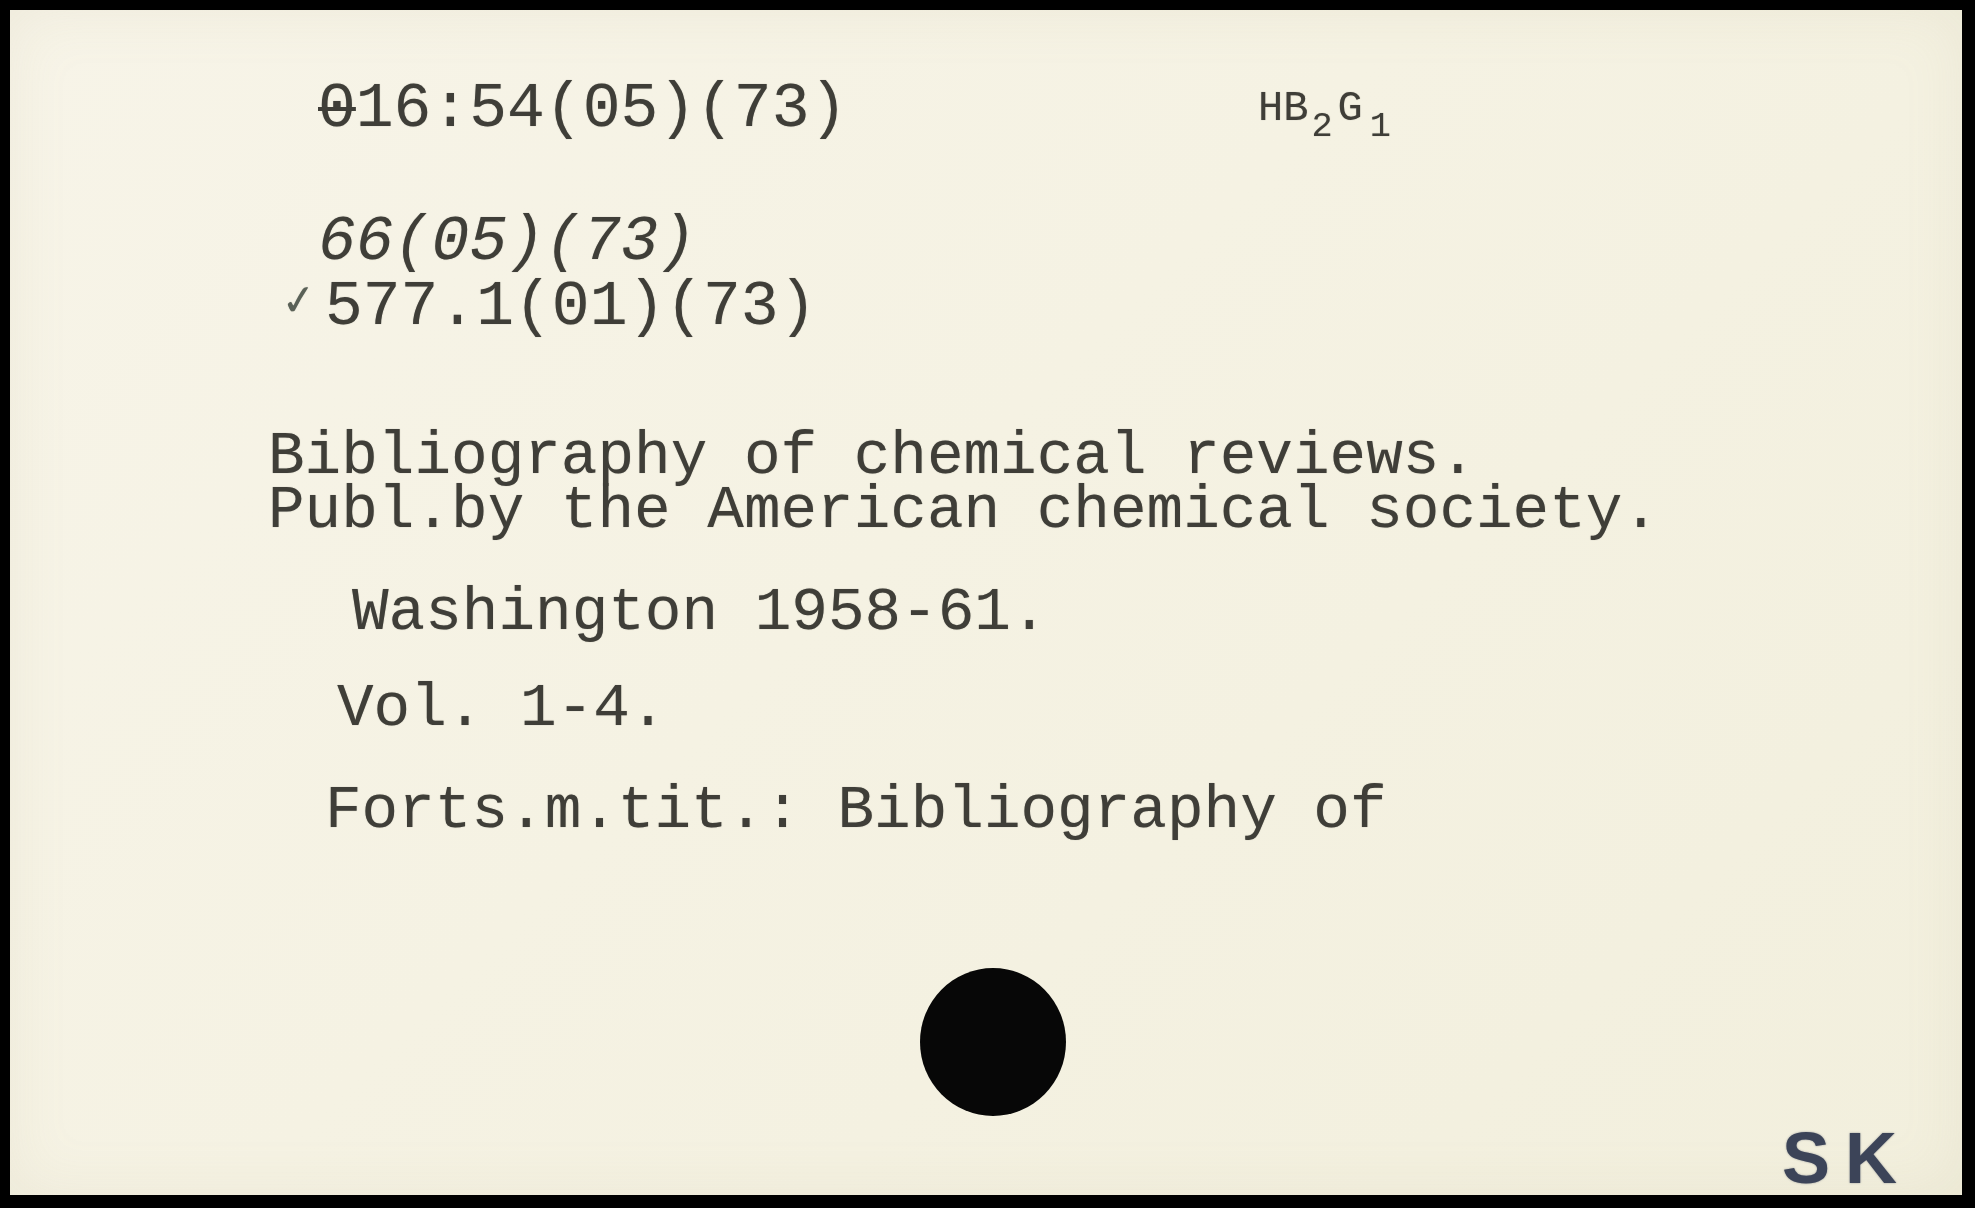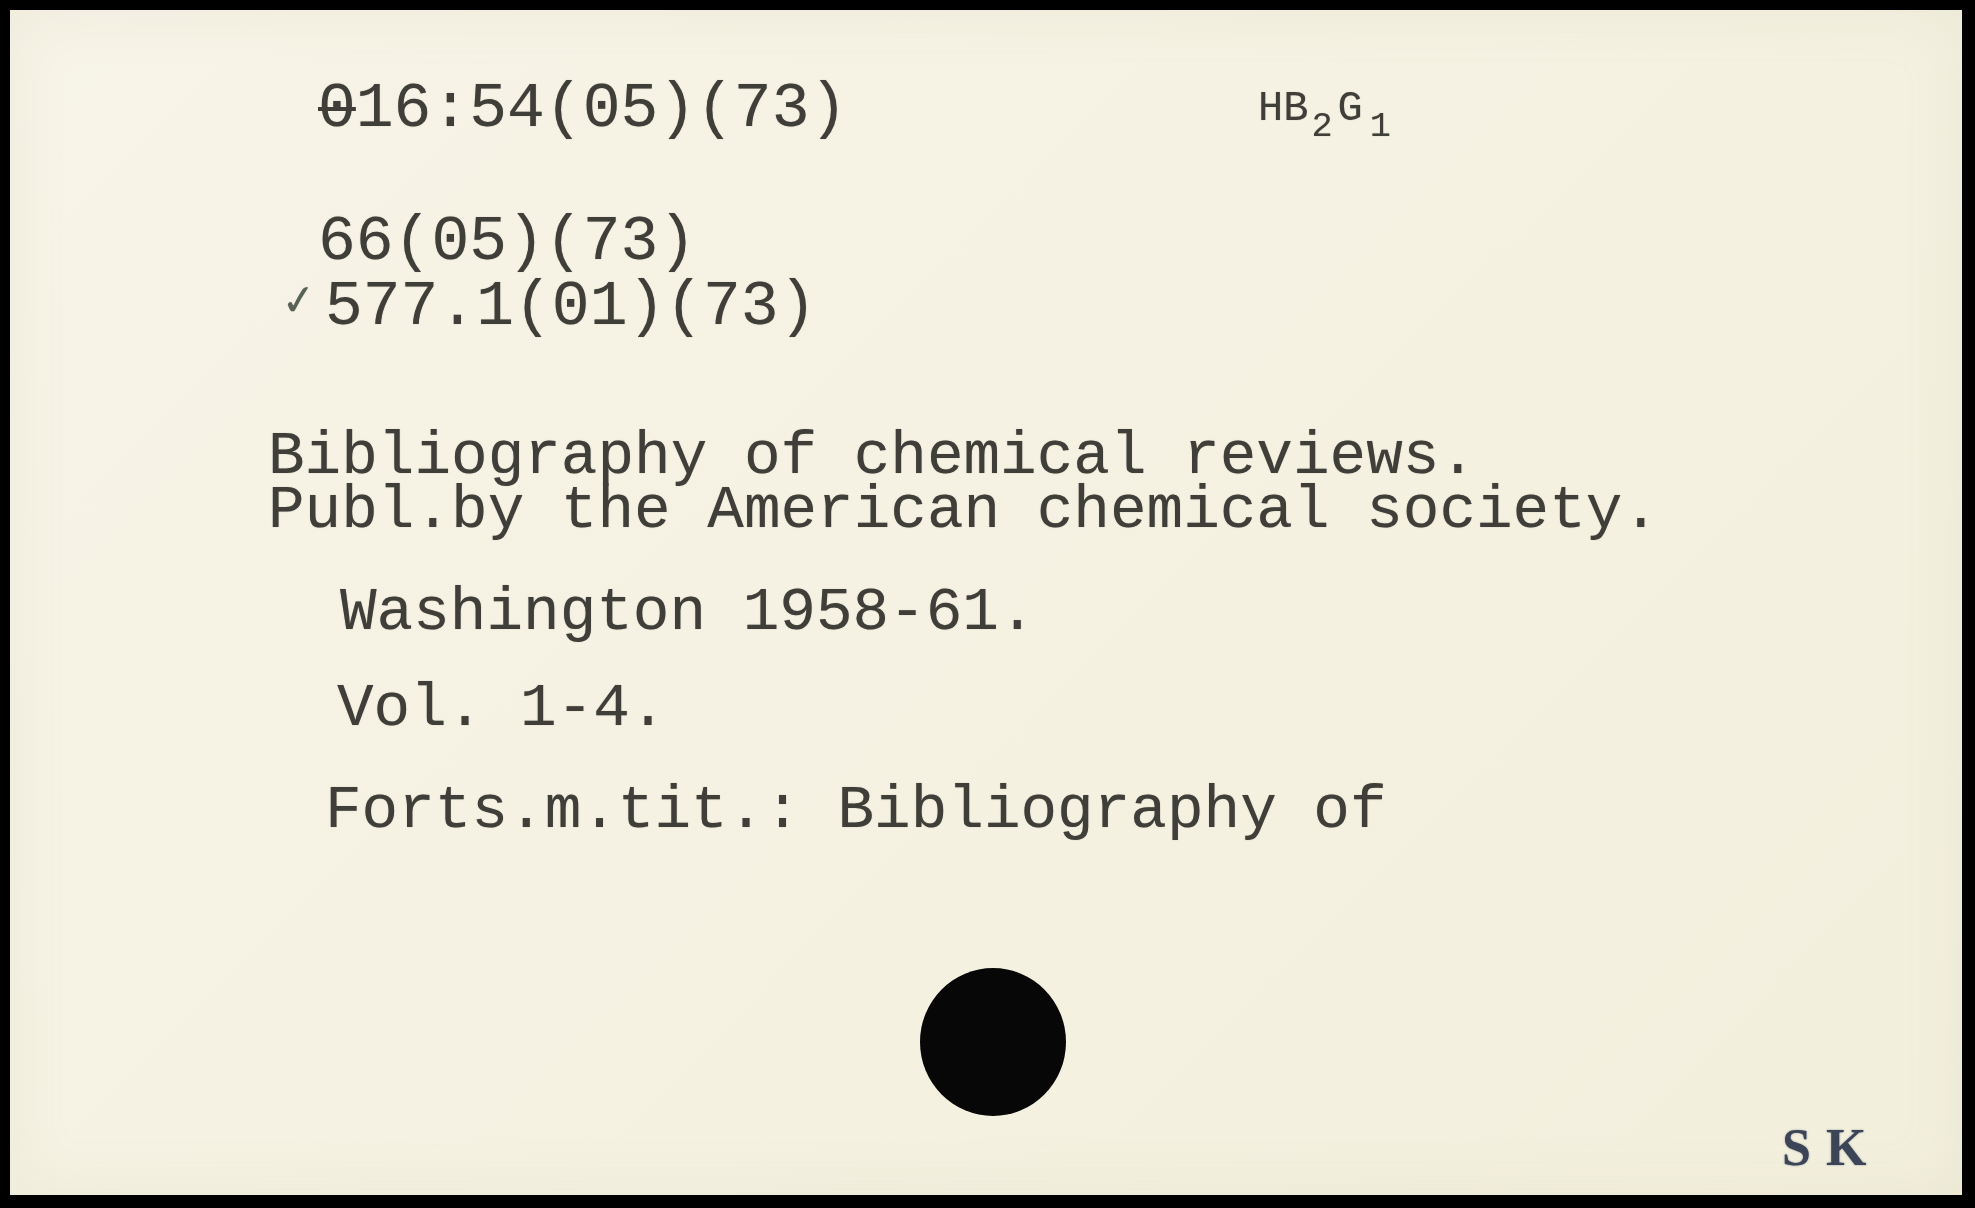--- a/index.html
+++ b/index.html
@@ -75,51 +75,51 @@
     top: 958px;
     width: 146px;
     height: 148px;
     background: #070707;
     border-radius: 50%;
   }
   .stamp {
     position: absolute;
     left: 1772px;
     top: 1112px;
-    font-family: Liberation Serif, serif;
+    font-family: Liberation Sans, sans-serif;
     font-weight: bold;
-    font-size: 52px;
+    font-size: 72px;
     line-height: 1;
     letter-spacing: 15px;
     color: #3c4458;
     text-shadow: 0 0 2px rgba(60,68,88,0.55);
   }
 </style>
 </head>
 <body>
 
 <div class="stage">
   <div class="card">
 
     <div class="tline cls" style="left:308px; top:68px;"><span class="struck">0</span><span>16:54(05)(73)</span></div>
 
 
-    <div class="tline cls" style="left:308px; top:201px;">66(05)(73)</div>
+    <div class="tline cls" style="left:308px; top:201px;font-style:italic;">66(05)(73)</div>
 
     <span class="checkmark">✓</span>
 
     <div class="tline cls" style="left:315px; top:266px;">577.1(01)(73)</div>
 
     <div class="shelfmark"><span class="seg-1">HB</span><span class="sub sub-2">2</span><span class="seg-2">G</span><span class="sub sub-1">1</span></div>
 
     <div class="tline body-line" style="left:258px; top:470px;">Publ.by the American chemical society.</div>
 
     <div class="tline body-line" style="left:258px; top:416px;">Bibliography of chemical reviews.</div>
 
-    <div class="tline body-line" style="left:330px; top:572px;text-align:center;">Washington 1958-61.</div>
+    <div class="tline body-line" style="left:342px; top:572px;text-align:center;">Washington 1958-61.</div>
 
     <div class="tline body-line" style="left:327px; top:668px;">Vol. 1-4.</div>
 
     <div class="tline body-line" style="left:315px; top:770px;">Forts.m.tit.: Bibliography of</div>
 
 
     <div class="punch-hole"></div>
 
     <div class="stamp">SK</div>
 

